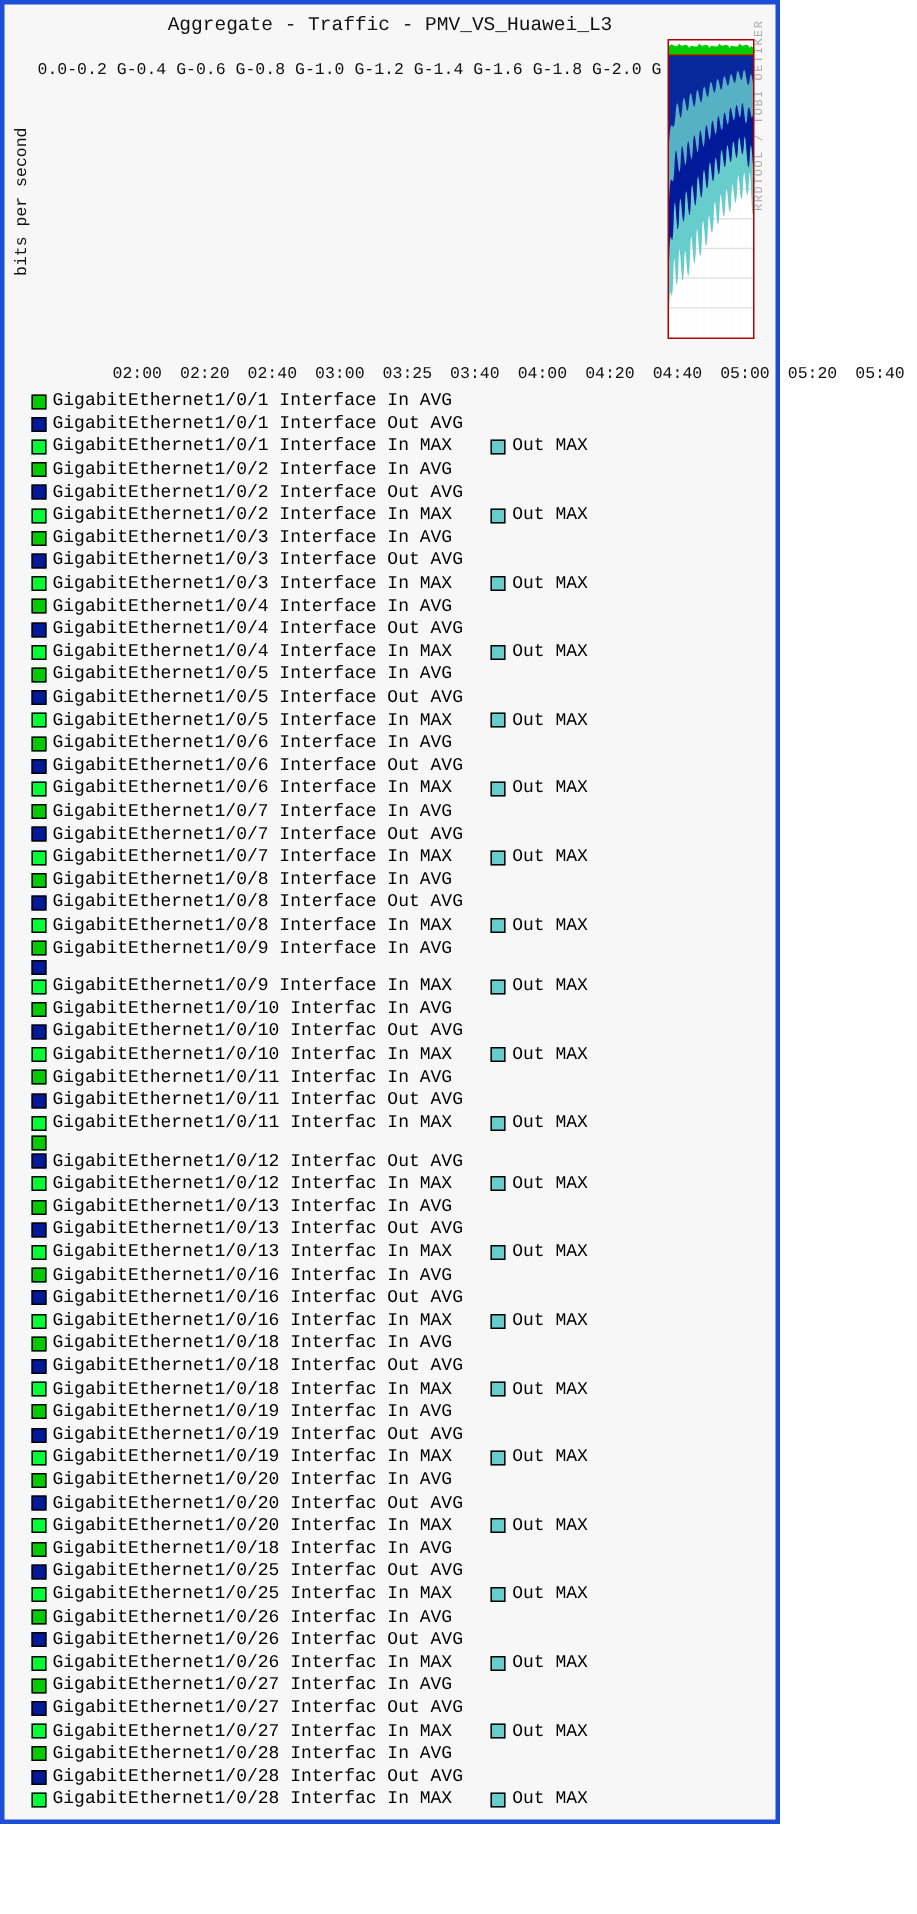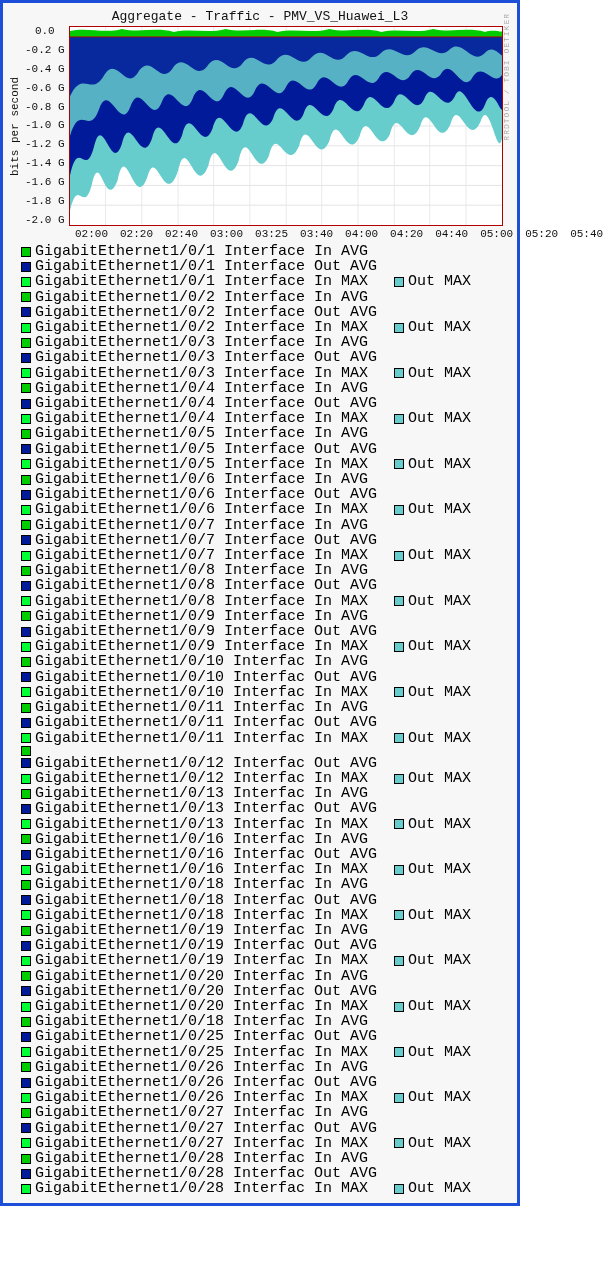--- a/index.html
+++ b/index.html
@@ -44,28 +44,29 @@
   .ylab {
     writing-mode: vertical-rl;
     transform: rotate(180deg);
     text-align: center;
     font-size: 11px;
     color: #111;
     padding: 0 2px;
   }
   .yticks {
     display: flex;
-    flex-direction: column;
+    flex-direction: row;
     justify-content: space-between;
-    align-items: center;
+    align-items: flex-start;
     font-size: 11px;
     color: #111;
     padding: 0 4px 0 2px;
     height: 200px;
     line-height: 1;
+    margin-top: 16px;
   }
   .plot {
     flex: 1;
     height: 200px;
     border: 1px solid #b00000;
     box-sizing: border-box;
     position: relative;
     background: #fff;
   }
   .plot svg { display:block; width:100%; height:100%; }
@@ -73,21 +74,21 @@
     display: flex;
     font-size: 11px;
     color: #111;
     padding: 2px 14px 4px 0;
     margin-left: 72px;
     gap: 12px;
   }
   .xticks span { flex:1; text-align:center; white-space:nowrap; }
   .legend {
     padding: 0 6px 0 18px;
-    font-size: 15px;
+    font-size: 12px;
     line-height: 15.2px;
   }
   .lrow {
     display: flex;
     align-items: center;
     gap: 4px;
     white-space: pre;
   }
   .sw {
     width: 10px;
@@ -197,21 +198,21 @@
       <div class="lrow"><span class="sw" style="background: rgb(0, 204, 0);"></span><span class="lbl">GigabitEthernet1/0/6 Interface In AVG</span></div>
       <div class="lrow"><span class="sw" style="background: rgb(0, 26, 153);"></span><span class="lbl">GigabitEthernet1/0/6 Interface Out AVG</span></div>
       <div class="lrow"><span class="sw" style="background: rgb(0, 255, 51);"></span><span class="lbl">GigabitEthernet1/0/6 Interface In MAX</span><span class="gap"></span><span class="sw" style="background: rgb(102, 204, 204);"></span><span class="lbl">Out MAX</span></div>
       <div class="lrow"><span class="sw" style="background: rgb(0, 204, 0);"></span><span class="lbl">GigabitEthernet1/0/7 Interface In AVG</span></div>
       <div class="lrow"><span class="sw" style="background: rgb(0, 26, 153);"></span><span class="lbl">GigabitEthernet1/0/7 Interface Out AVG</span></div>
       <div class="lrow"><span class="sw" style="background: rgb(0, 255, 51);"></span><span class="lbl">GigabitEthernet1/0/7 Interface In MAX</span><span class="gap"></span><span class="sw" style="background: rgb(102, 204, 204);"></span><span class="lbl">Out MAX</span></div>
       <div class="lrow"><span class="sw" style="background: rgb(0, 204, 0);"></span><span class="lbl">GigabitEthernet1/0/8 Interface In AVG</span></div>
       <div class="lrow"><span class="sw" style="background: rgb(0, 26, 153);"></span><span class="lbl">GigabitEthernet1/0/8 Interface Out AVG</span></div>
       <div class="lrow"><span class="sw" style="background: rgb(0, 255, 51);"></span><span class="lbl">GigabitEthernet1/0/8 Interface In MAX</span><span class="gap"></span><span class="sw" style="background: rgb(102, 204, 204);"></span><span class="lbl">Out MAX</span></div>
       <div class="lrow"><span class="sw" style="background: rgb(0, 204, 0);"></span><span class="lbl">GigabitEthernet1/0/9 Interface In AVG</span></div>
-      <div class="lrow"><span class="sw" style="background: rgb(0, 26, 153);"></span><span class="lbl">GigabitEthernet1/0/9 Interface Out AVG</span></div>
+      <div class="lrow"><span class="sw" style="background: rgb(0, 26, 153);"></span></div>
       <div class="lrow"><span class="sw" style="background: rgb(0, 255, 51);"></span><span class="lbl">GigabitEthernet1/0/9 Interface In MAX</span><span class="gap"></span><span class="sw" style="background: rgb(102, 204, 204);"></span><span class="lbl">Out MAX</span></div>
       <div class="lrow"><span class="sw" style="background: rgb(0, 204, 0);"></span><span class="lbl">GigabitEthernet1/0/10 Interfac In AVG</span></div>
       <div class="lrow"><span class="sw" style="background: rgb(0, 26, 153);"></span><span class="lbl">GigabitEthernet1/0/10 Interfac Out AVG</span></div>
       <div class="lrow"><span class="sw" style="background: rgb(0, 255, 51);"></span><span class="lbl">GigabitEthernet1/0/10 Interfac In MAX</span><span class="gap"></span><span class="sw" style="background: rgb(102, 204, 204);"></span><span class="lbl">Out MAX</span></div>
       <div class="lrow"><span class="sw" style="background: rgb(0, 204, 0);"></span><span class="lbl">GigabitEthernet1/0/11 Interfac In AVG</span></div>
       <div class="lrow"><span class="sw" style="background: rgb(0, 26, 153);"></span><span class="lbl">GigabitEthernet1/0/11 Interfac Out AVG</span></div>
       <div class="lrow"><span class="sw" style="background: rgb(0, 255, 51);"></span><span class="lbl">GigabitEthernet1/0/11 Interfac In MAX</span><span class="gap"></span><span class="sw" style="background: rgb(102, 204, 204);"></span><span class="lbl">Out MAX</span></div>
       <div class="lrow"><span class="sw" style="background: rgb(0, 204, 0);"></span></div>
       <div class="lrow"><span class="sw" style="background: rgb(0, 26, 153);"></span><span class="lbl">GigabitEthernet1/0/12 Interfac Out AVG</span></div>
       <div class="lrow"><span class="sw" style="background: rgb(0, 255, 51);"></span><span class="lbl">GigabitEthernet1/0/12 Interfac In MAX</span><span class="gap"></span><span class="sw" style="background: rgb(102, 204, 204);"></span><span class="lbl">Out MAX</span></div>

